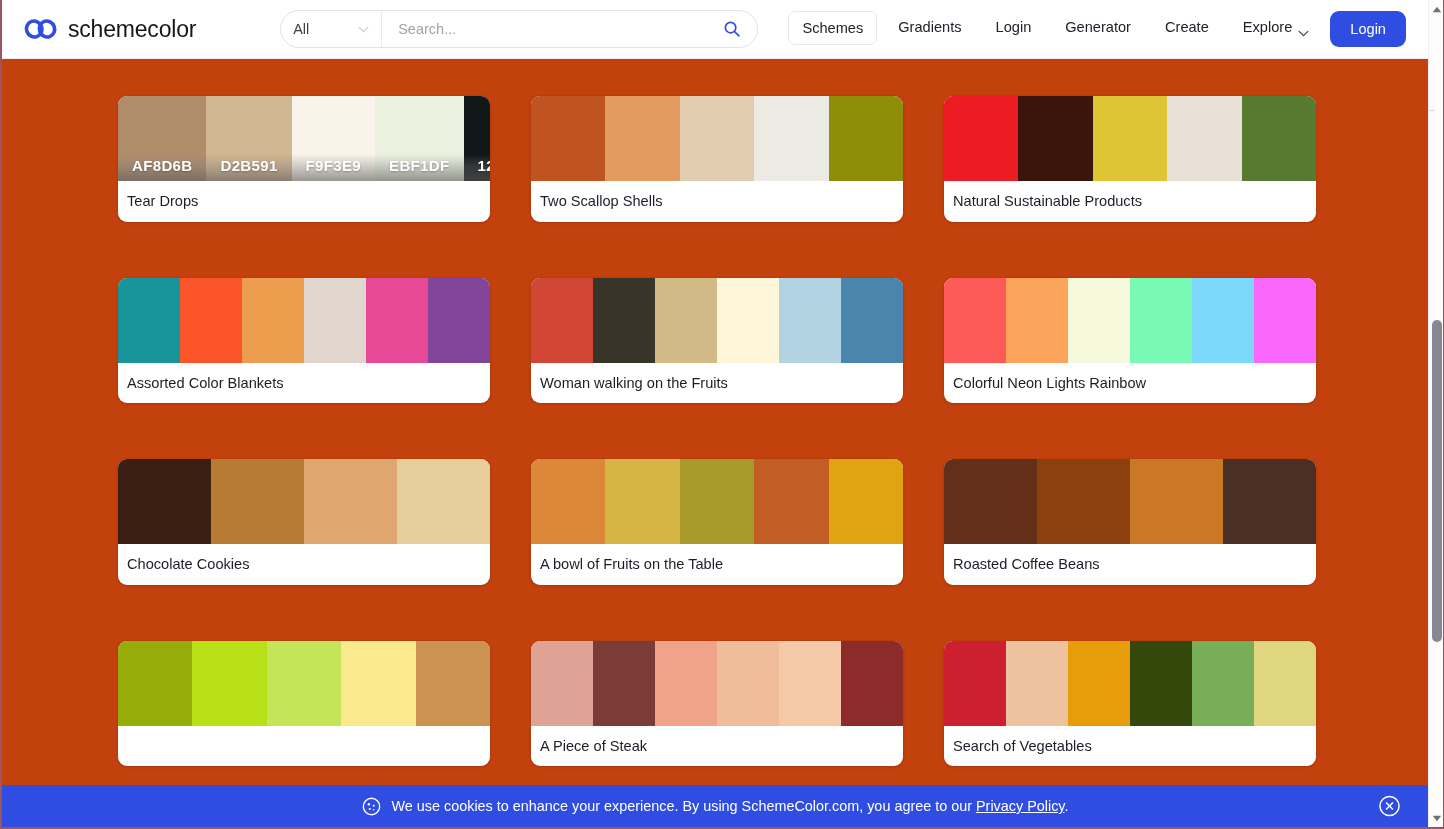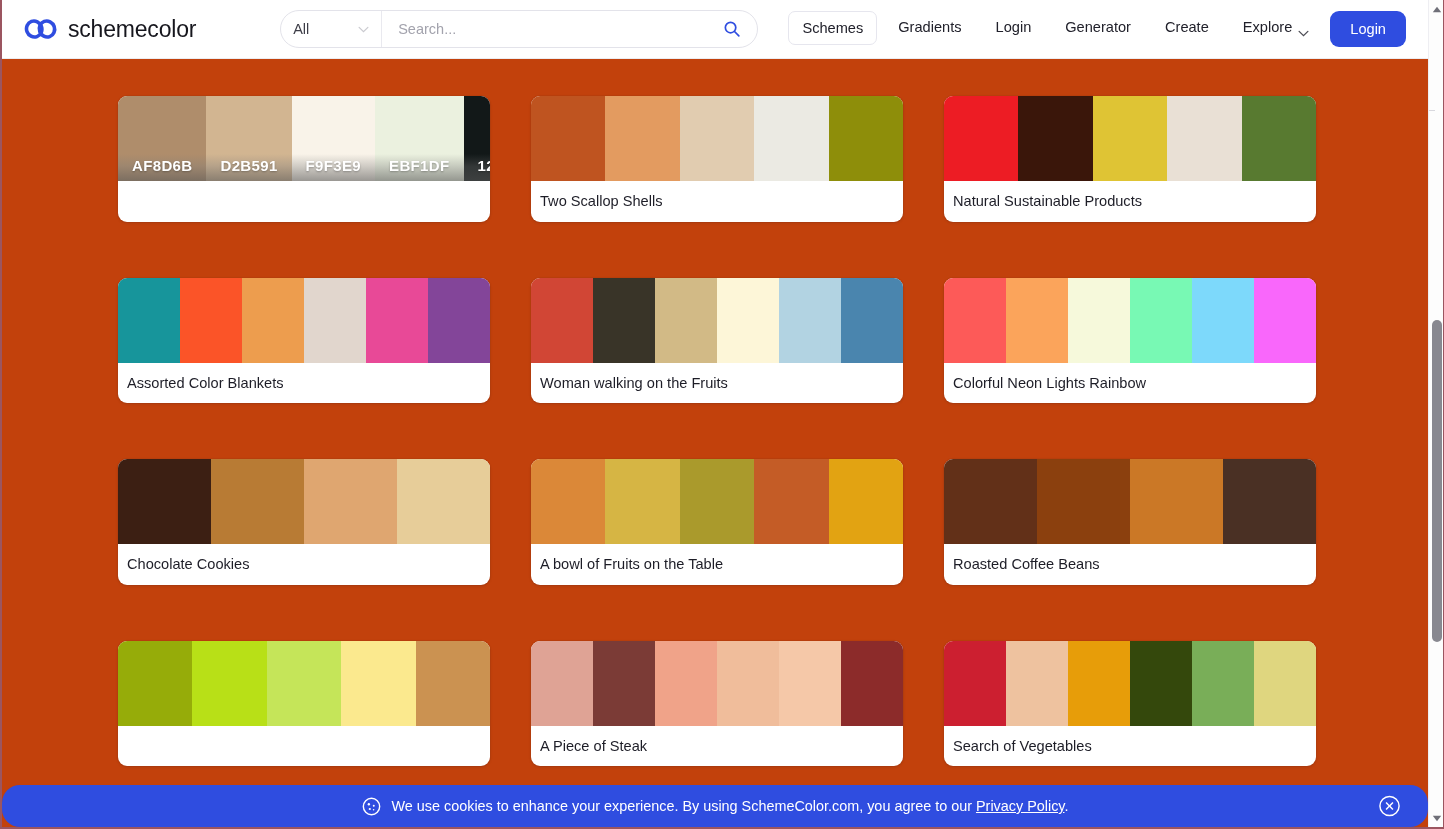--- a/index.html
+++ b/index.html
@@ -145,21 +145,20 @@
 
   
   .cookie{
     position:absolute;
     left:0; right:0; bottom:0;
     height:42px;
     background:#2f4de0;
     color:#fff;
     display:flex; align-items:center; justify-content:center;
     font-size:14.4px;
-    border-radius:18px;
   }
   .cookie-inner{ display:flex; align-items:center; gap:11px; }
   .cookie-icon{ width:19px; height:19px; display:block; }
   .cookie a{ color:#fff; text-decoration:underline; }
   .cookie-close{
     position:absolute; right:27px; top:50%; transform:translateY(-50%);
     width:23px; height:23px; cursor:pointer;
   }
 
   
@@ -267,20 +266,21 @@
               <div class="swatch" style="background: rgb(249, 243, 233);">
                 <div class="hexlabel">F9F3E9</div>
               </div>
               <div class="swatch" style="background: rgb(235, 241, 223);">
                 <div class="hexlabel">EBF1DF</div>
               </div>
               <div class="swatch" style="background: rgb(18, 24, 24);">
                 <div class="hexlabel">121818</div>
               </div>
             </div>
+            <div class="card-title">Tear Drops</div>
           </div>
           <div class="card">
             <div class="swatches">
               <div class="swatch" style="background: rgb(191, 84, 32);"></div>
               <div class="swatch" style="background: rgb(227, 155, 96);"></div>
               <div class="swatch" style="background: rgb(225, 204, 176);"></div>
               <div class="swatch" style="background: rgb(235, 234, 227);"></div>
               <div class="swatch" style="background: rgb(142, 142, 10);"></div>
             </div>
             <div class="card-title">Two Scallop Shells</div>

